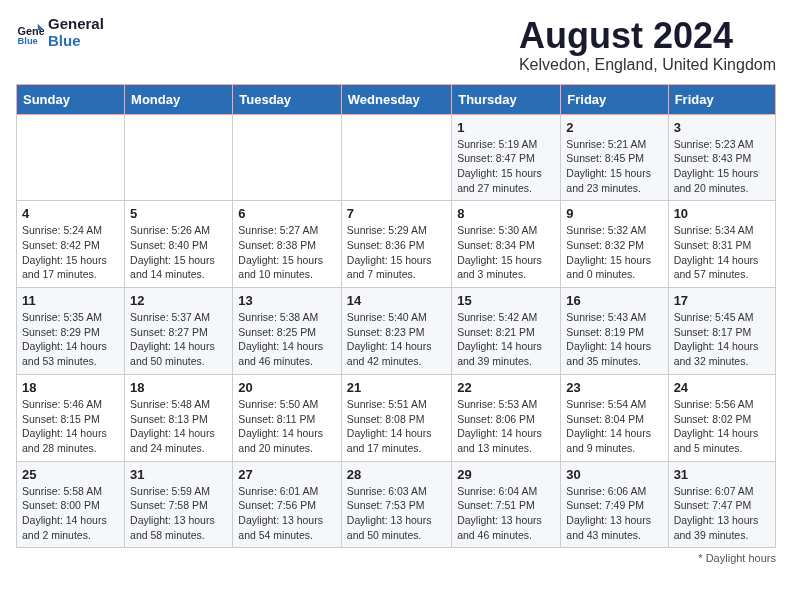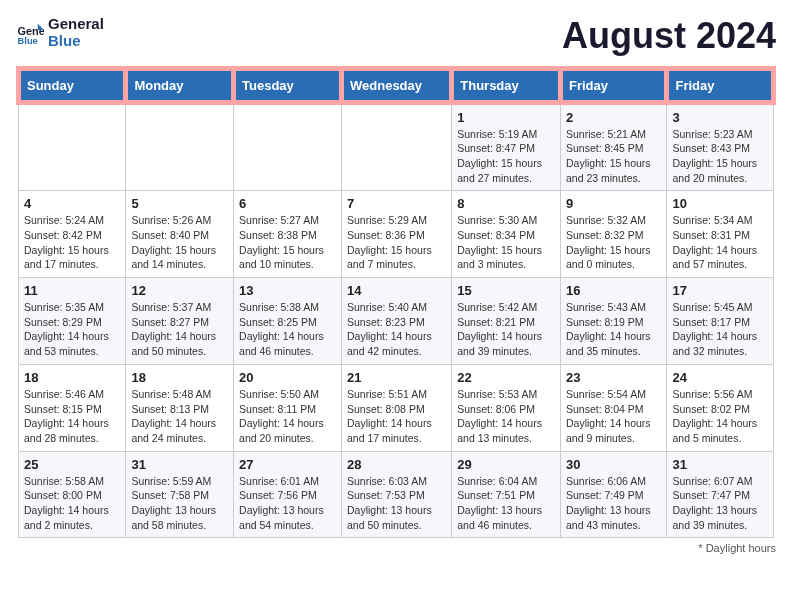--- a/index.html
+++ b/index.html
@@ -44,21 +44,21 @@
       border-collapse: collapse;
       font-size: 11px;
     }
     thead th {
       background-color: #2a6db5;
       color: white;
       text-align: left;
       padding: 7px 6px;
       font-size: 13px;
       font-weight: bold;
-      border: 5px solid #fca5a5;
+      border: 1px solid #fca5a5;
     }
     tbody td {
       border: 1px solid #ccc;
       vertical-align: top;
       padding: 5px 5px;
       height: 85px;
       width: 113px;
       background: #fff;
     }
     tbody tr:nth-child(odd) td {
@@ -95,20 +95,21 @@
       <text x="2" y="32" font-size="12" font-weight="bold" fill="#2a6db5">Blue</text>
       <polygon points="28,6 36,14 28,14" fill="#2a6db5"></polygon>
     </svg>
     <div style="line-height:1.1;">
       <div style="font-size:15px;font-weight:bold;color:#1a1a2e;">General</div>
       <div style="font-size:15px;font-weight:bold;color:#2a6db5;">Blue</div>
     </div>
   </div>
   <div class="title-block">
     <div class="month-title">August 2024</div>
+    <div class="location">Kelvedon, England, United Kingdom</div>
   </div>
 </div>
 
 <table>
   <thead>
     <tr>
     <th>Sunday</th>
         <th>Monday</th>
         <th>Tuesday</th>
         <th>Wednesday</th>

